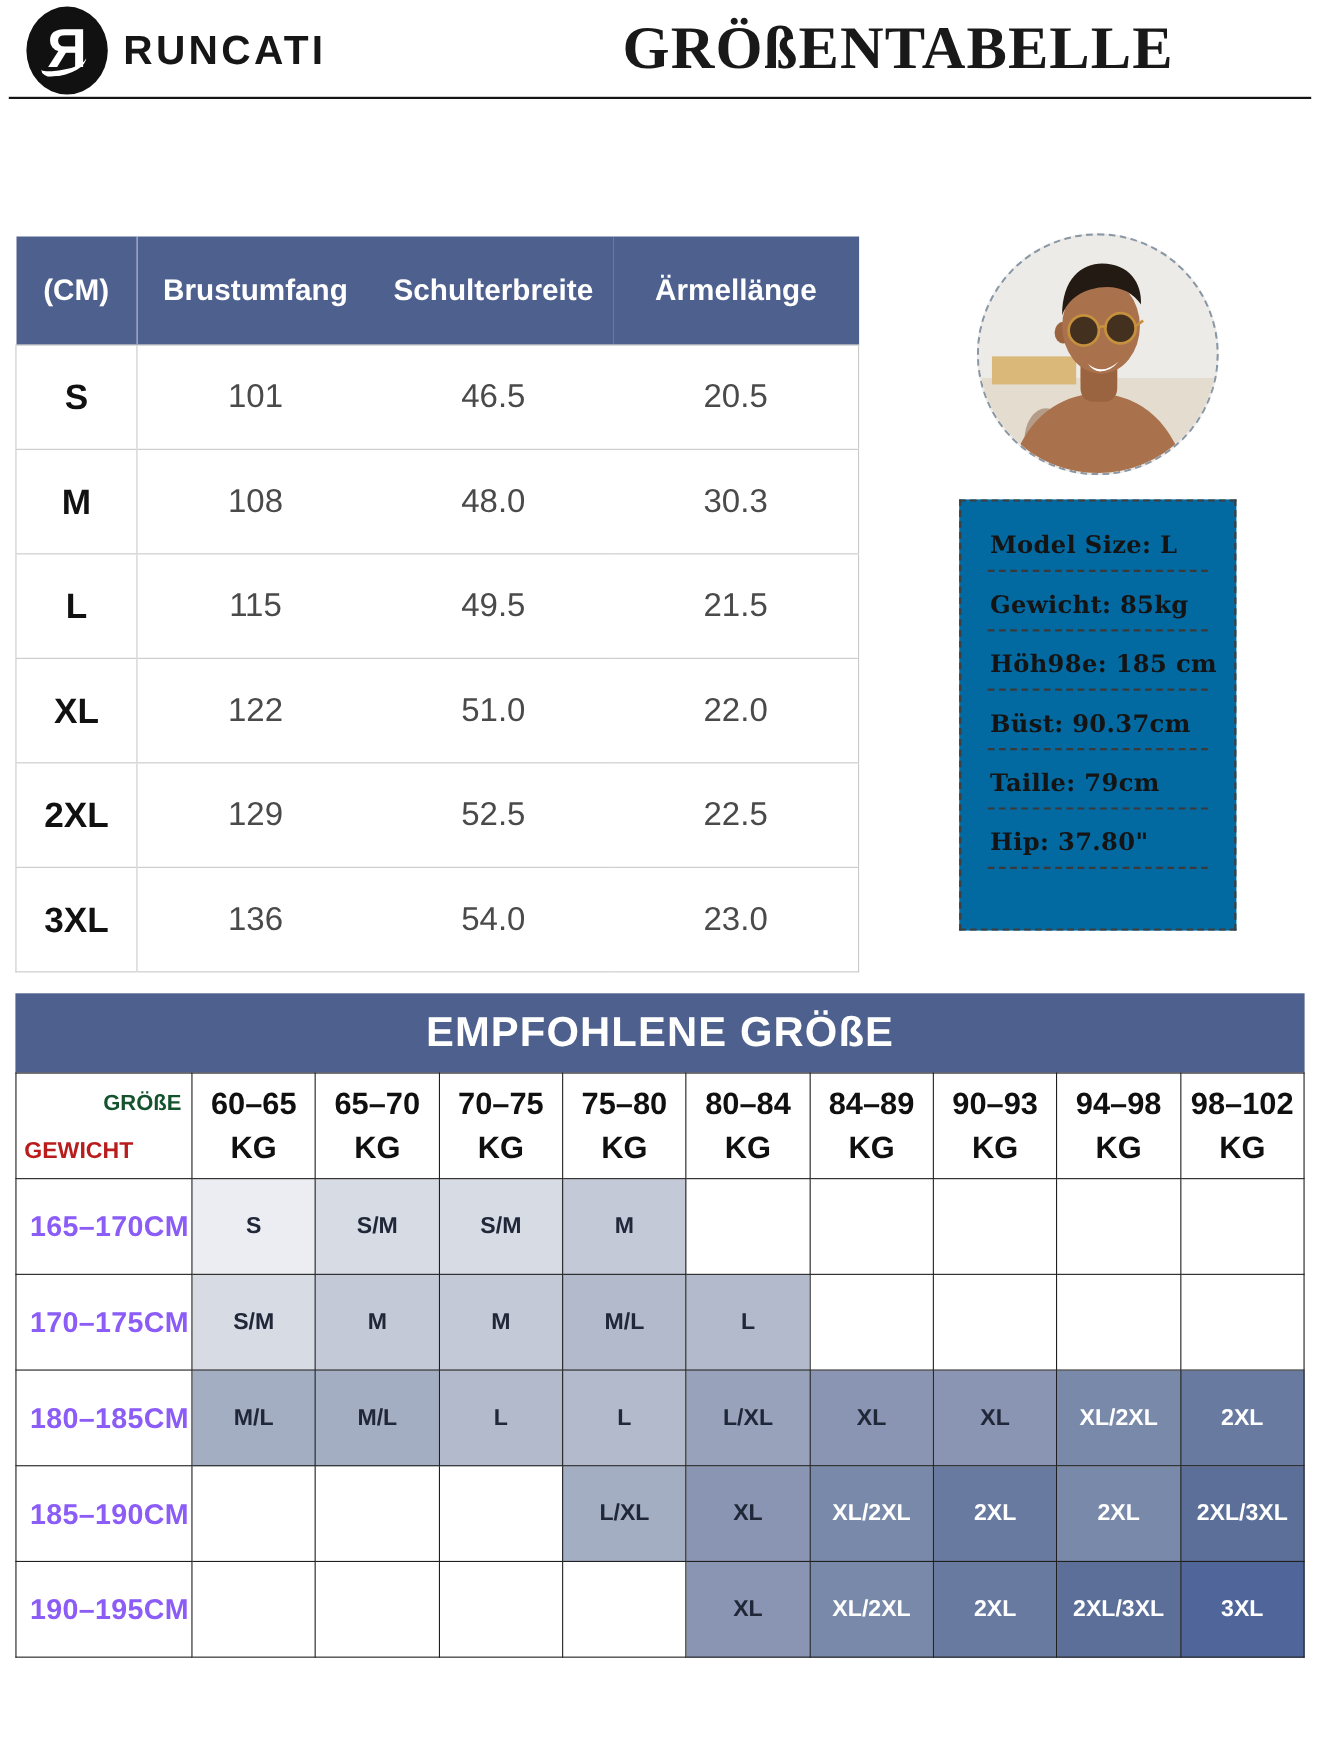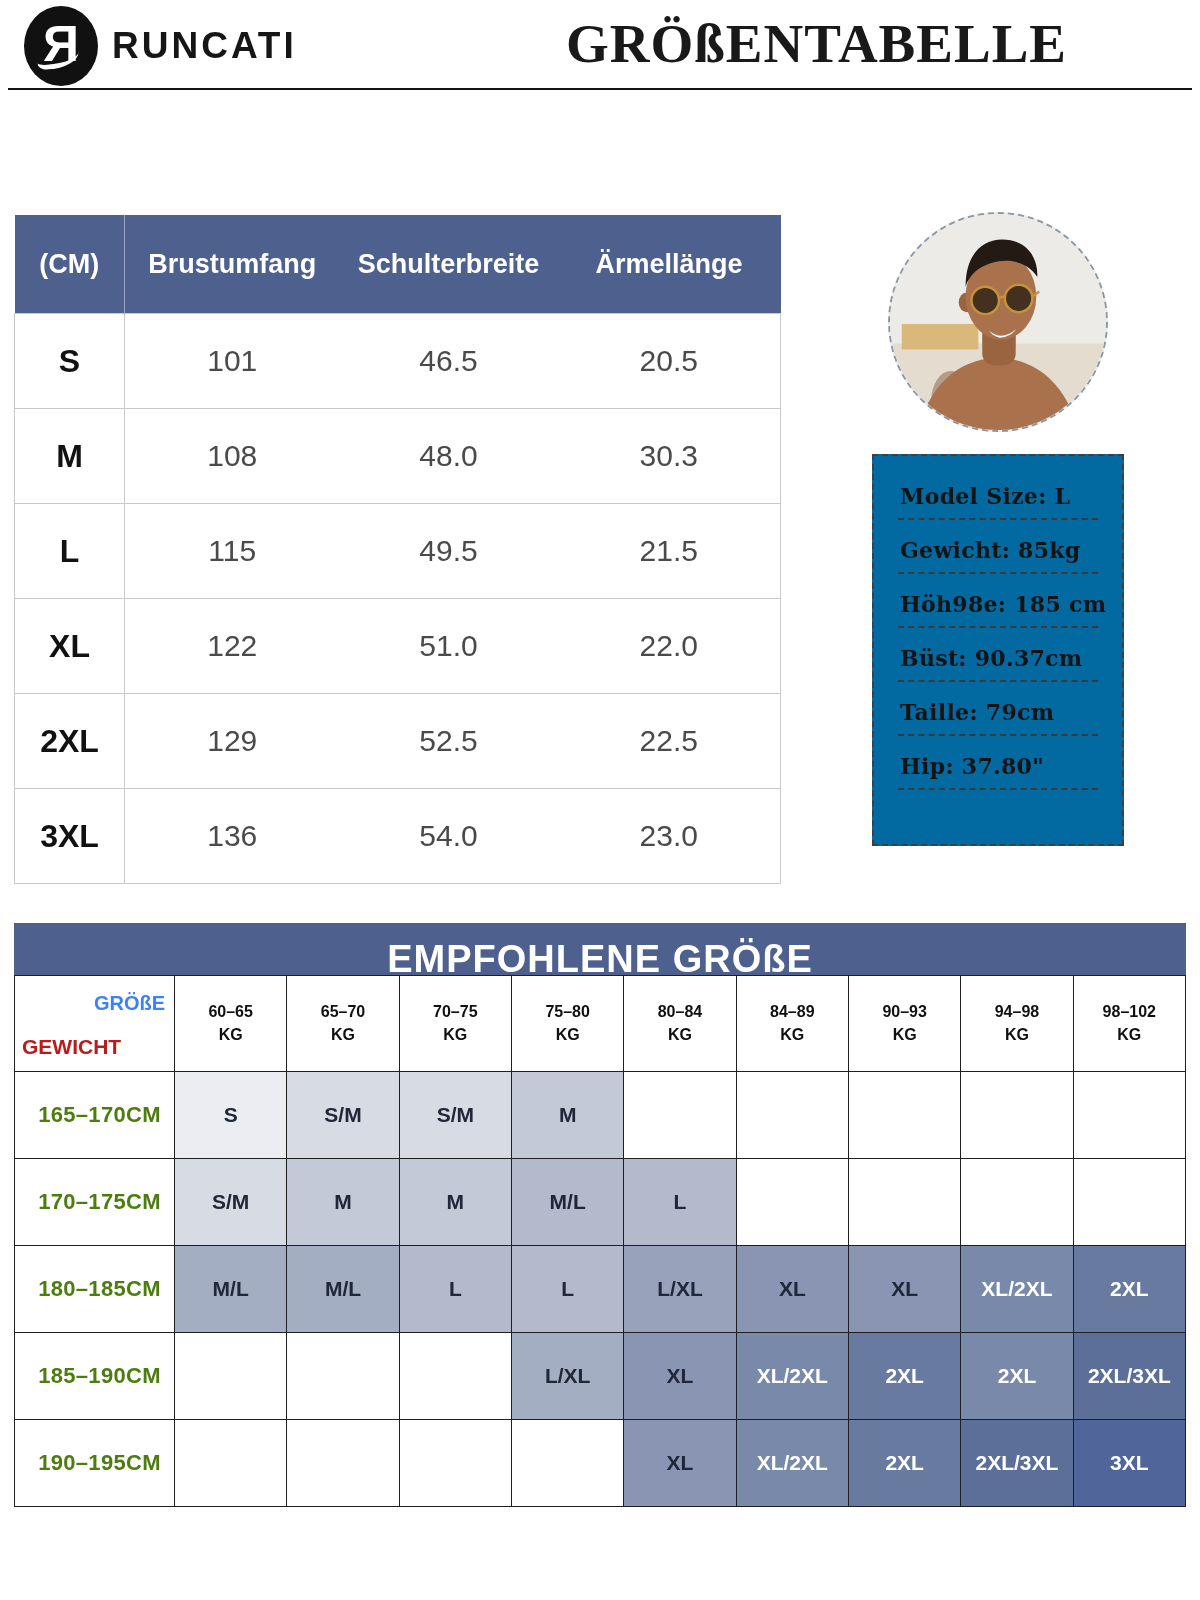--- a/index.html
+++ b/index.html
@@ -40,36 +40,36 @@
   .photo svg { display:block; width:100%; height:100%; }
   .model-box { position:absolute; left:872px; top:454px; width:252px; height:392px; box-sizing:border-box;
                border:2px dashed #3f3f3f; background:#0369a1; padding:27px 24px 0; }
   .model-line { font-family:"DejaVu Serif", serif; font-weight:bold; font-size:22px; color:#141414;
                 padding:0 2px 9px; border-bottom:2px dashed #3a3a3a; margin-bottom:17px;
                 white-space:nowrap; letter-spacing:0.3px; }
 
   
   .banner { position:absolute; left:14px; top:903px; width:1172px; height:72px; background:#4e608e;
             color:#fff; font-size:38px; font-weight:bold; text-align:center; line-height:72px;
-            letter-spacing:1px;margin-top:20px; }
+            letter-spacing:1px; }
   .rec-table { position:absolute; left:14px; top:975px; width:1172px;
                border-collapse:collapse; table-layout:fixed; }
   .rec-table col.lab { width:160px; }
   .rec-table th, .rec-table td { border:1px solid #1f1f1f; padding:0; text-align:center;
                                  vertical-align:middle; background:#fff; }
   .rec-table thead tr { height:96px; }
   .rec-table tbody tr { height:87px; }
   .corner { position:relative;
             background:linear-gradient(to bottom right,
               transparent calc(50% - 1px), #444 calc(50% - 1px),
               #444 calc(50% + 1px), transparent calc(50% + 1px)); }
-  .corner-top { position:absolute; top:16px; right:9px; font-size:20px; font-weight:bold; color:#3b82f6; }
+  .corner-top { position:absolute; top:16px; right:9px; font-size:20px; font-weight:bold; color:#14532d; }
   .corner-bottom { position:absolute; bottom:12px; left:7px; font-size:21px; font-weight:bold; color:#b91c1c; }
-  .weight-head { font-size:16px; font-weight:bold; color:#101010; line-height:1.4; }
-  .row-label { font-size:22px; font-weight:bold; color:#4d7c0f; text-align:left;
+  .weight-head { font-size:28px; font-weight:bold; color:#101010; line-height:1.4; }
+  .row-label { font-size:26px; font-weight:bold; color:#8b5cf6; text-align:left;
                padding-left:10px !important; letter-spacing:0.3px; }
   .rec-cell { font-size:21px; font-weight:bold; }
 </style>
 </head>
 <body>
 
 <div class="page">
 
   <div class="logo">
     <div class="logo-mark">

